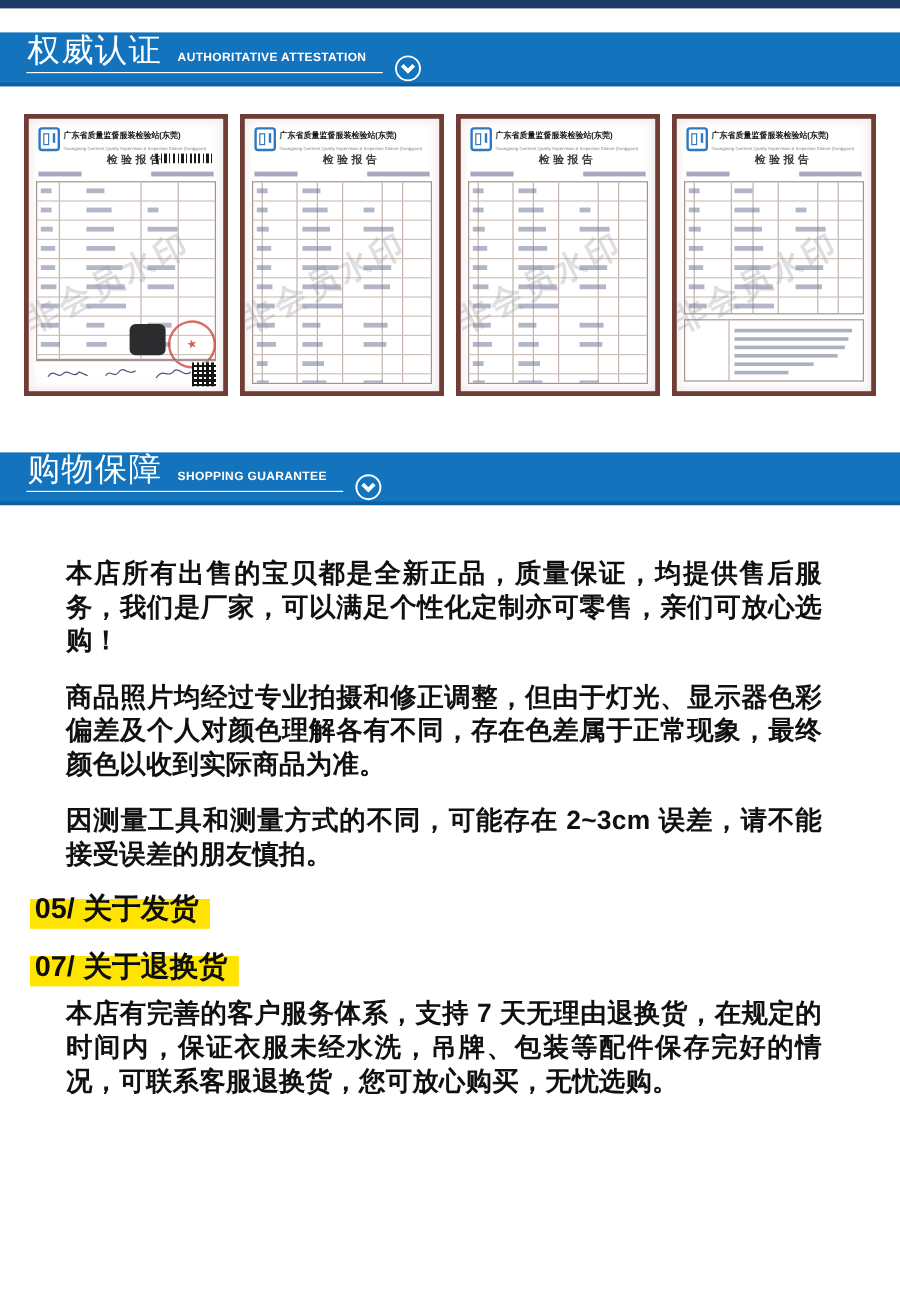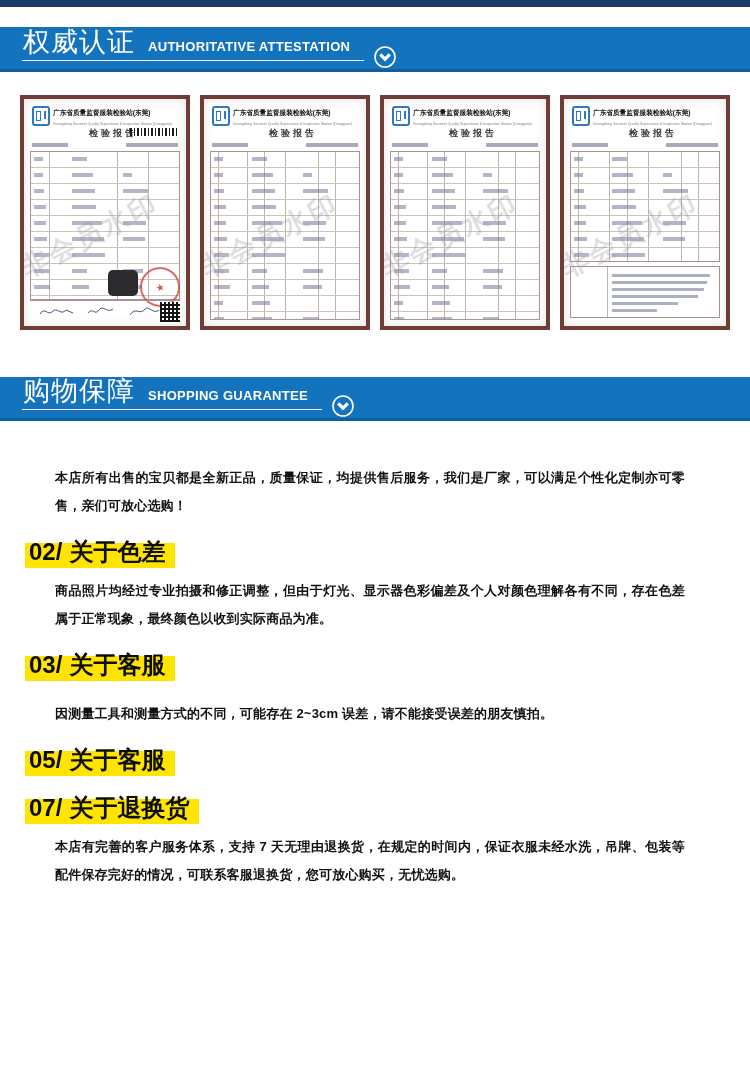--- a/index.html
+++ b/index.html
@@ -11,21 +11,21 @@
   
   .top-strip{position:absolute;left:0;top:0;width:750px;height:7px;background:#1d3a66;}
   
   .banner{position:absolute;left:0;width:750px;height:45px;background:#1373bd;color:#fff;}
   .banner::after{content:"";position:absolute;left:0;right:0;bottom:0;height:3px;background:rgba(8,40,80,.28);}
   .banner1{top:27px;}
   .banner2{top:377px;height:44px;}
   .b-inner{position:absolute;left:22px;bottom:11px;display:flex;align-items:flex-end;}
   .b-underlined{display:flex;align-items:baseline;gap:13px;border-bottom:1px solid #fff;padding:0 14px 4px 1px;}
   .b-zh{font-size:27px;line-height:1;font-weight:400;letter-spacing:1px;}
-  .b-en{font-size:13px;font-weight:700;letter-spacing:.3px;}
+  .b-en{font-size:10px;font-weight:700;letter-spacing:.3px;}
   .b-arrow{margin-left:9px;transform:translateY(8px);}
   
   .certs{position:absolute;left:20px;top:95px;display:flex;gap:10px;}
   .cert{margin:0;width:162px;height:227px;border:4px solid #6f3d35;background:#fff;position:relative;
         box-shadow:inset 0 0 10px rgba(130,95,80,.18);}
   .cert-paper{position:absolute;inset:0;overflow:hidden;}
   .cert-logo{position:absolute;left:8px;top:7px;width:14px;height:16px;border:2px solid #2f79c2;border-radius:3px;}
   .cert-logo i{position:absolute;display:block;}
   .lg-a{left:2px;top:3px;width:3px;height:8px;border:1px solid #2f79c2;}
   .lg-b{right:2px;top:3px;width:2px;height:8px;background:#2f79c2;}
@@ -63,21 +63,21 @@
   
   .wm{position:absolute;left:-14px;top:98px;width:240px;transform:rotate(-27deg);font-size:27px;font-weight:700;
       letter-spacing:3px;color:rgba(148,150,160,.30);white-space:nowrap;pointer-events:none;}
   
   .sections{position:absolute;left:25px;top:421px;width:700px;padding-top:34px;}
   .g-sec{margin:0 0 19px 0;}
   .g-title{margin:0;display:inline-block;font-size:24px;line-height:26px;font-weight:800;color:#0d0d0d;
            padding:0 10px 3px 4px;
            background:linear-gradient(180deg,rgba(0,0,0,0) 0 4px,#ffe400 4px);}
   .g-name{margin-left:7px;}
-  .g-body{margin:9px 40px 0 30px;font-size:13px;line-height:28px;font-weight:600;color:#101010;
+  .g-body{margin:9px 40px 0 30px;font-size:22px;line-height:28px;font-weight:600;color:#101010;
           text-align:justify;letter-spacing:.2px;}
 </style>
 </head>
 <body>
 
 <div class="top-strip"></div>
 
 <div class="banner banner1">
   <div class="b-inner">
     <span class="b-underlined">
@@ -414,34 +414,32 @@
   </div>
 </div>
 
 <div class="sections">
 
   <section class="g-sec">
     <p class="g-body">本店所有出售的宝贝都是全新正品，质量保证，均提供售后服务，我们是厂家，可以满足个性化定制亦可零售，亲们可放心选购！</p>
   </section>
 
   <section class="g-sec">
-    <h3 class="g-title"><span class="g-num">02/</span><span class="g-name">关于色差</span></h3>
     <p class="g-body">商品照片均经过专业拍摄和修正调整，但由于灯光、显示器色彩偏差及个人对颜色理解各有不同，存在色差属于正常现象，最终颜色以收到实际商品为准。</p>
   </section>
 
   <section class="g-sec">
-    <h3 class="g-title"><span class="g-num">03/</span><span class="g-name">关于客服</span></h3>
   </section>
 
   <section class="g-sec">
     <p class="g-body">因测量工具和测量方式的不同，可能存在 2~3cm 误差，请不能接受误差的朋友慎拍。</p>
   </section>
 
   <section class="g-sec">
-    <h3 class="g-title"><span class="g-num">05/</span><span class="g-name">关于客服</span></h3>
+    <h3 class="g-title"><span class="g-num">05/</span><span class="g-name">关于发货</span></h3>
   </section>
 
   <section class="g-sec">
     <h3 class="g-title"><span class="g-num">07/</span><span class="g-name">关于退换货</span></h3>
     <p class="g-body">本店有完善的客户服务体系，支持 7 天无理由退换货，在规定的时间内，保证衣服未经水洗，吊牌、包装等配件保存完好的情况，可联系客服退换货，您可放心购买，无忧选购。</p>
   </section>
 
 </div>
 
 </body></html>

